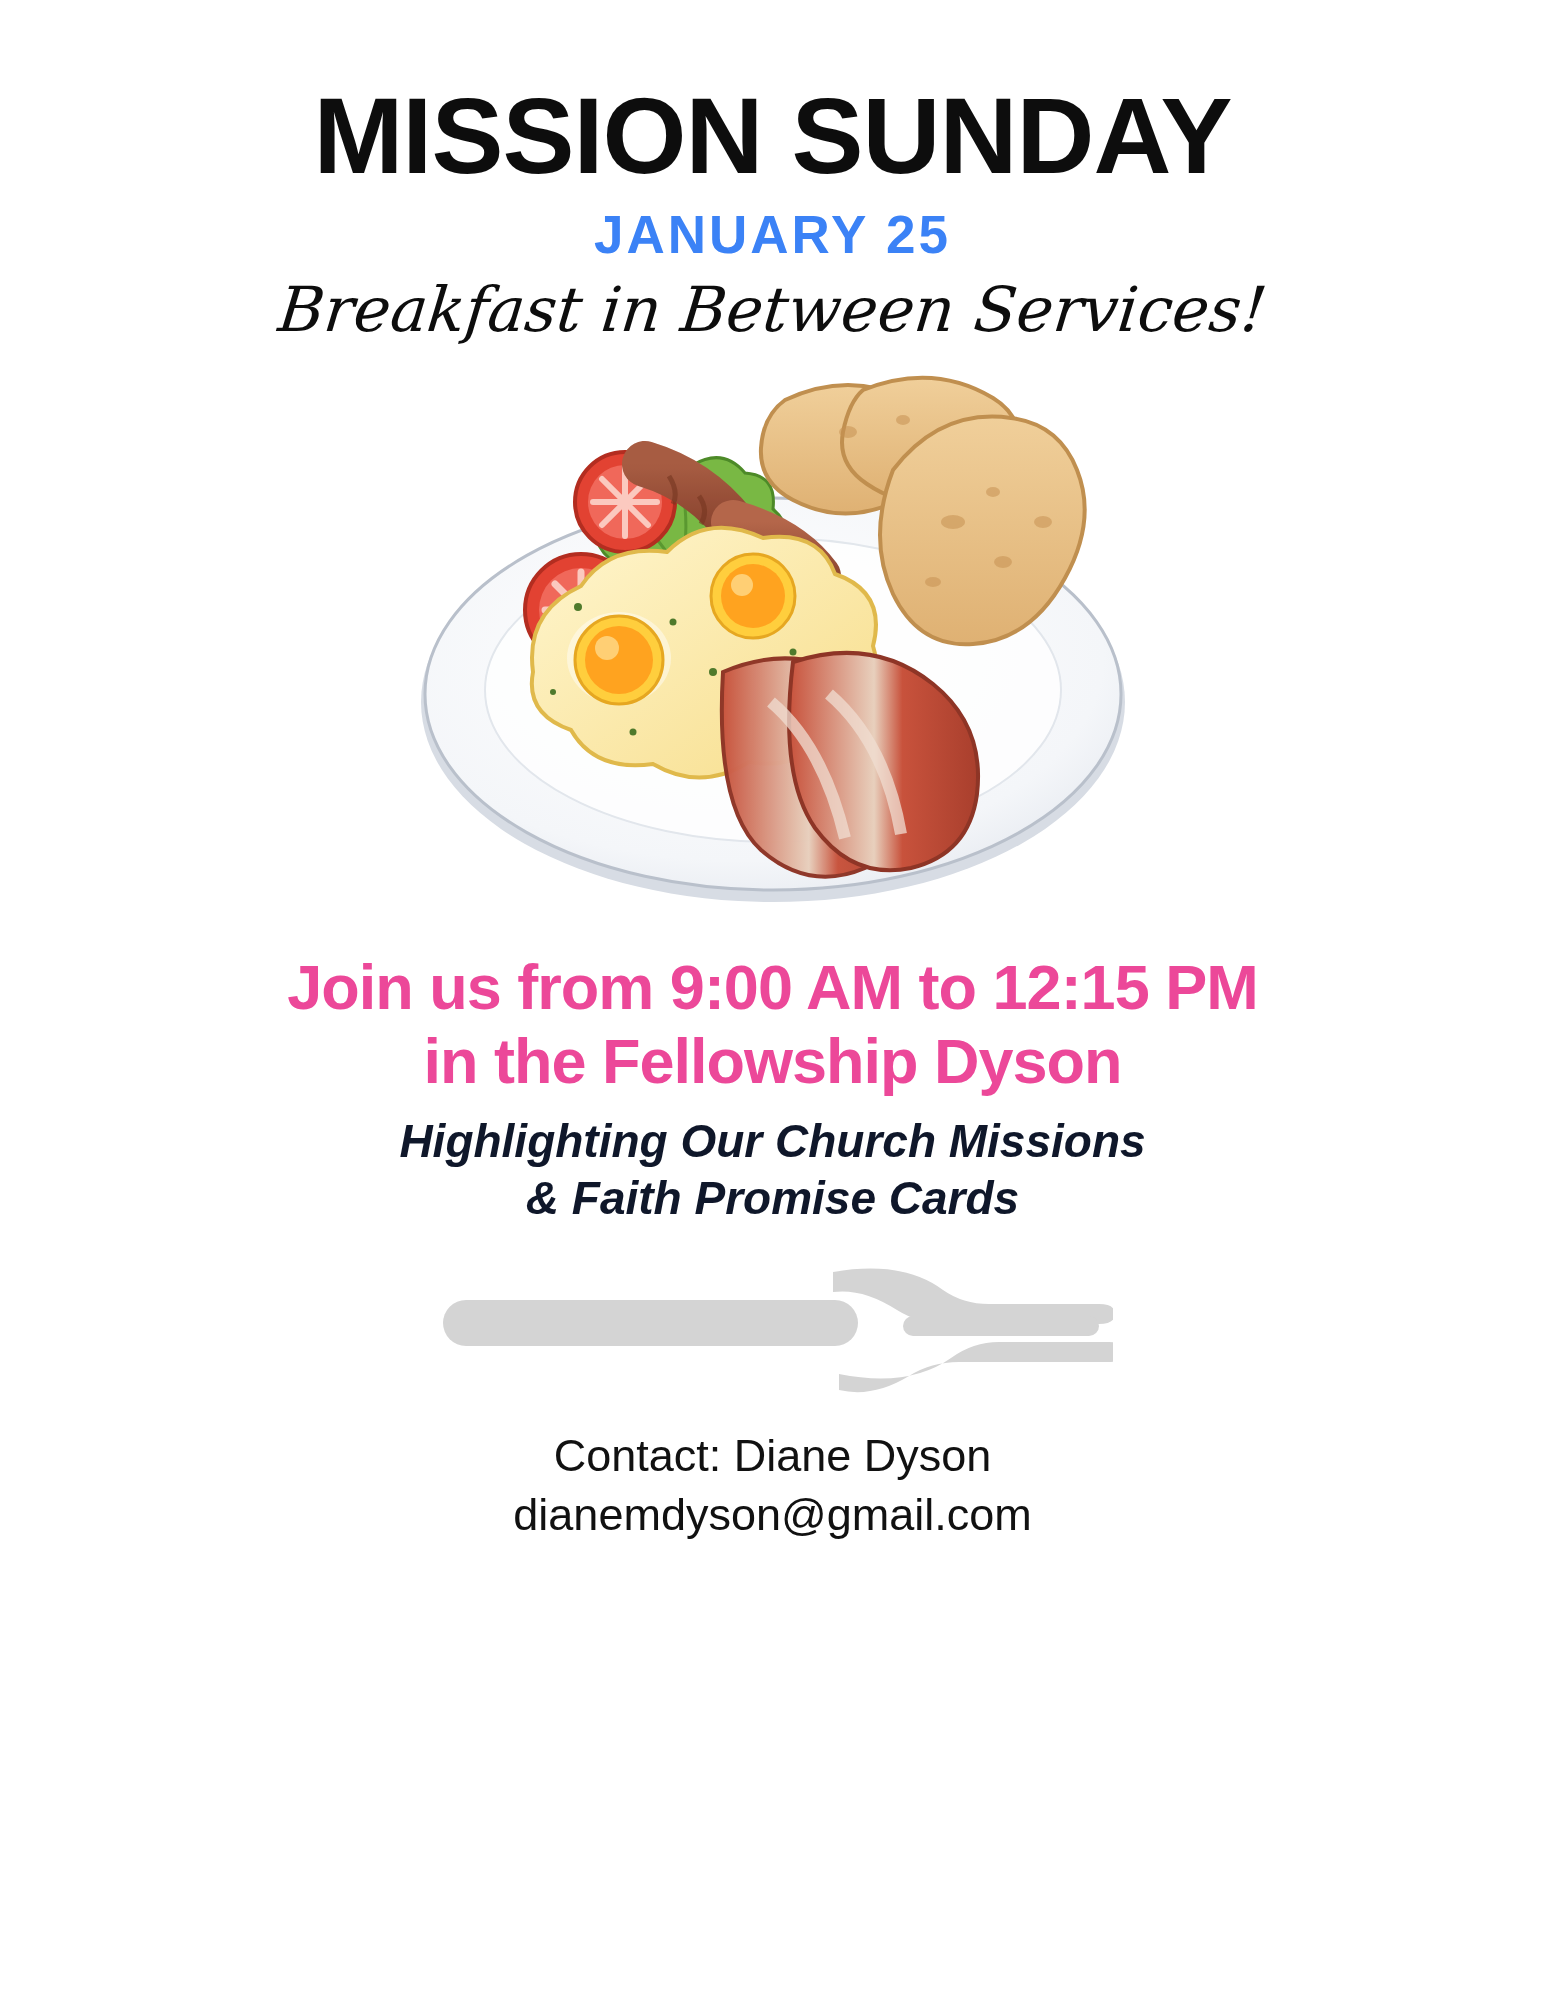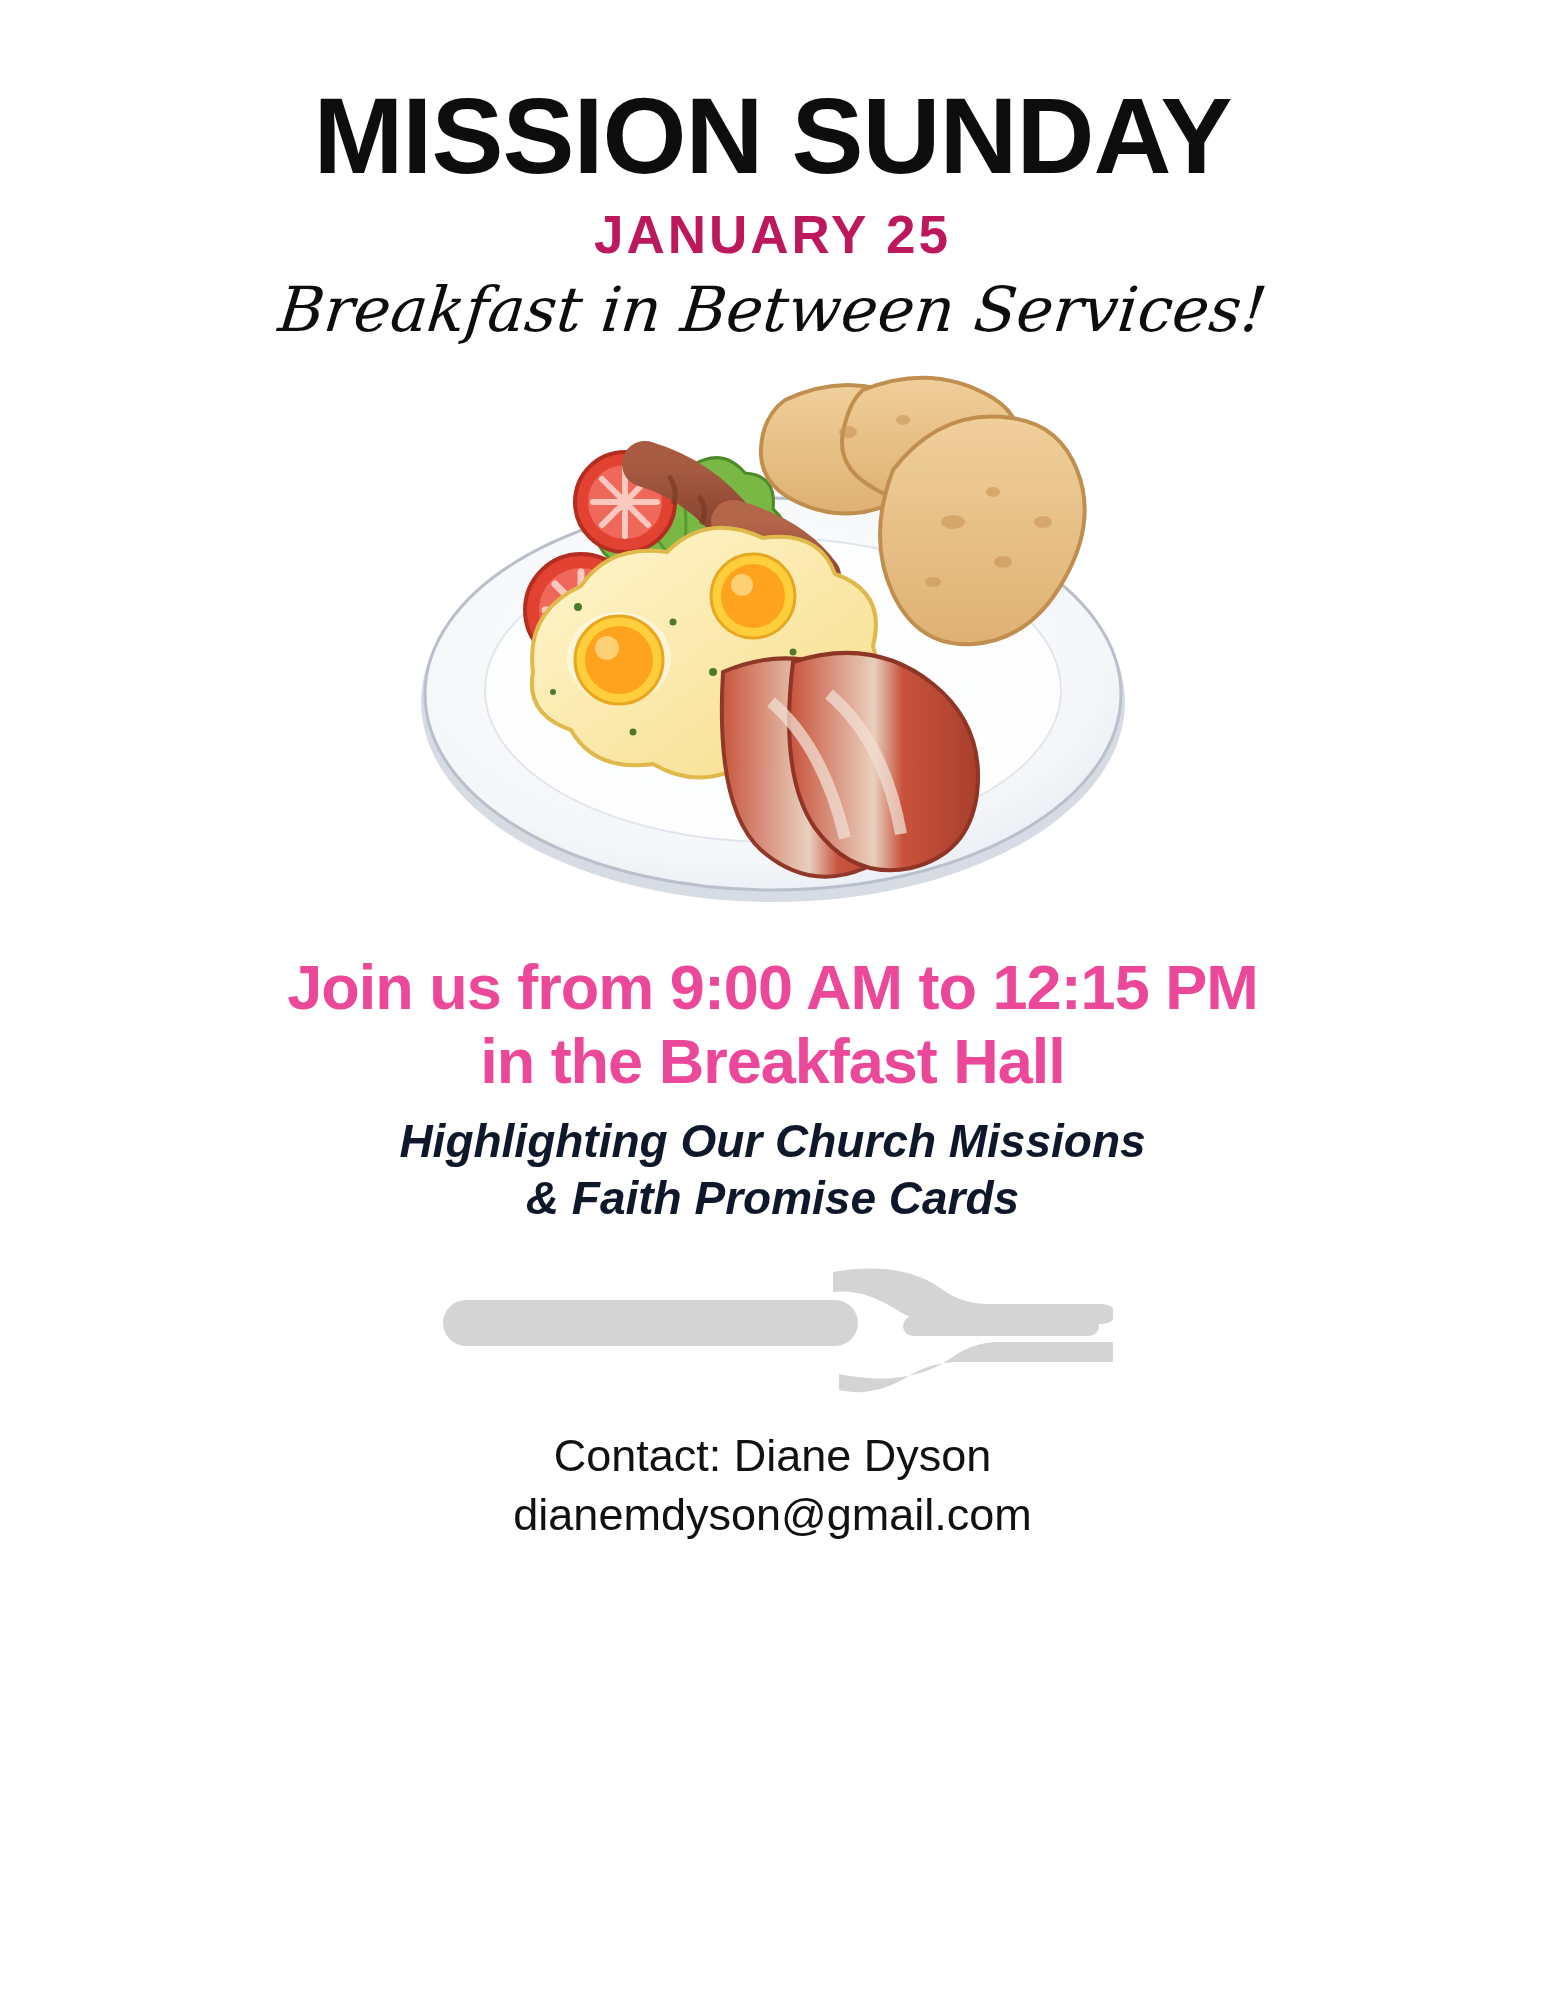--- a/index.html
+++ b/index.html
@@ -38,21 +38,21 @@
     color: #0d0d0d;
     white-space: nowrap;
   }
   .subtitle-date {
     font-family: "Liberation Sans", sans-serif;
     font-weight: bold;
     font-size: 53px;
     letter-spacing: 3px;
     text-align: center;
     margin: 10px 0 2px 0;
-    color: #be185d;
+    color: #3b82f6;
   }
   .script-line {
     font-family: "DejaVu Serif", serif;
     font-style: italic;
     font-size: 62px;
     font-weight: 500;
     text-align: center;
     margin: 6px 0 0 0;
     color: #0d0d0d;
     transform: skewX(-6deg);
@@ -212,21 +212,21 @@
 
     <g>
       <path d="M330 300 q70-30 132 6 q56 34 60 104 q4 62 -50 86 q-56 24 -104-18 q-46-42 -38-178z" fill="url(#baconG)" stroke="#8e3526" stroke-width="4" opacity="0.98"></path>
       <path d="M400 290 q80-26 140 22 q52 42 44 110 q-8 60 -66 74 q-58 12 -96-40 q-36-52 -22-166z" fill="url(#baconG)" stroke="#8e3526" stroke-width="4"></path>
       <path d="M378 330 q52 44 74 136 M436 322 q56 48 72 140" stroke="#f0ded2" stroke-width="12" fill="none" opacity="0.75"></path>
     </g>
   </svg>
 
   <div class="info-block">
     <div class="info-line">Join us from 9:00 AM to 12:15 PM</div>
-    <div class="info-line">in the Breakfast Hall</div>
+    <div class="info-line">in the Fellowship Dyson</div>
   </div>
 
   <div class="highlight-block">
     <div class="highlight-line">Highlighting Our Church Missions</div>
     <div class="highlight-line">&amp; Faith Promise Cards</div>
   </div>
 
   <svg class="fork-wrap" viewBox="0 0 680 150" xmlns="http://www.w3.org/2000/svg">
     <g fill="#d4d4d4">
       <rect x="10" y="46" width="415" height="46" rx="23"></rect>

